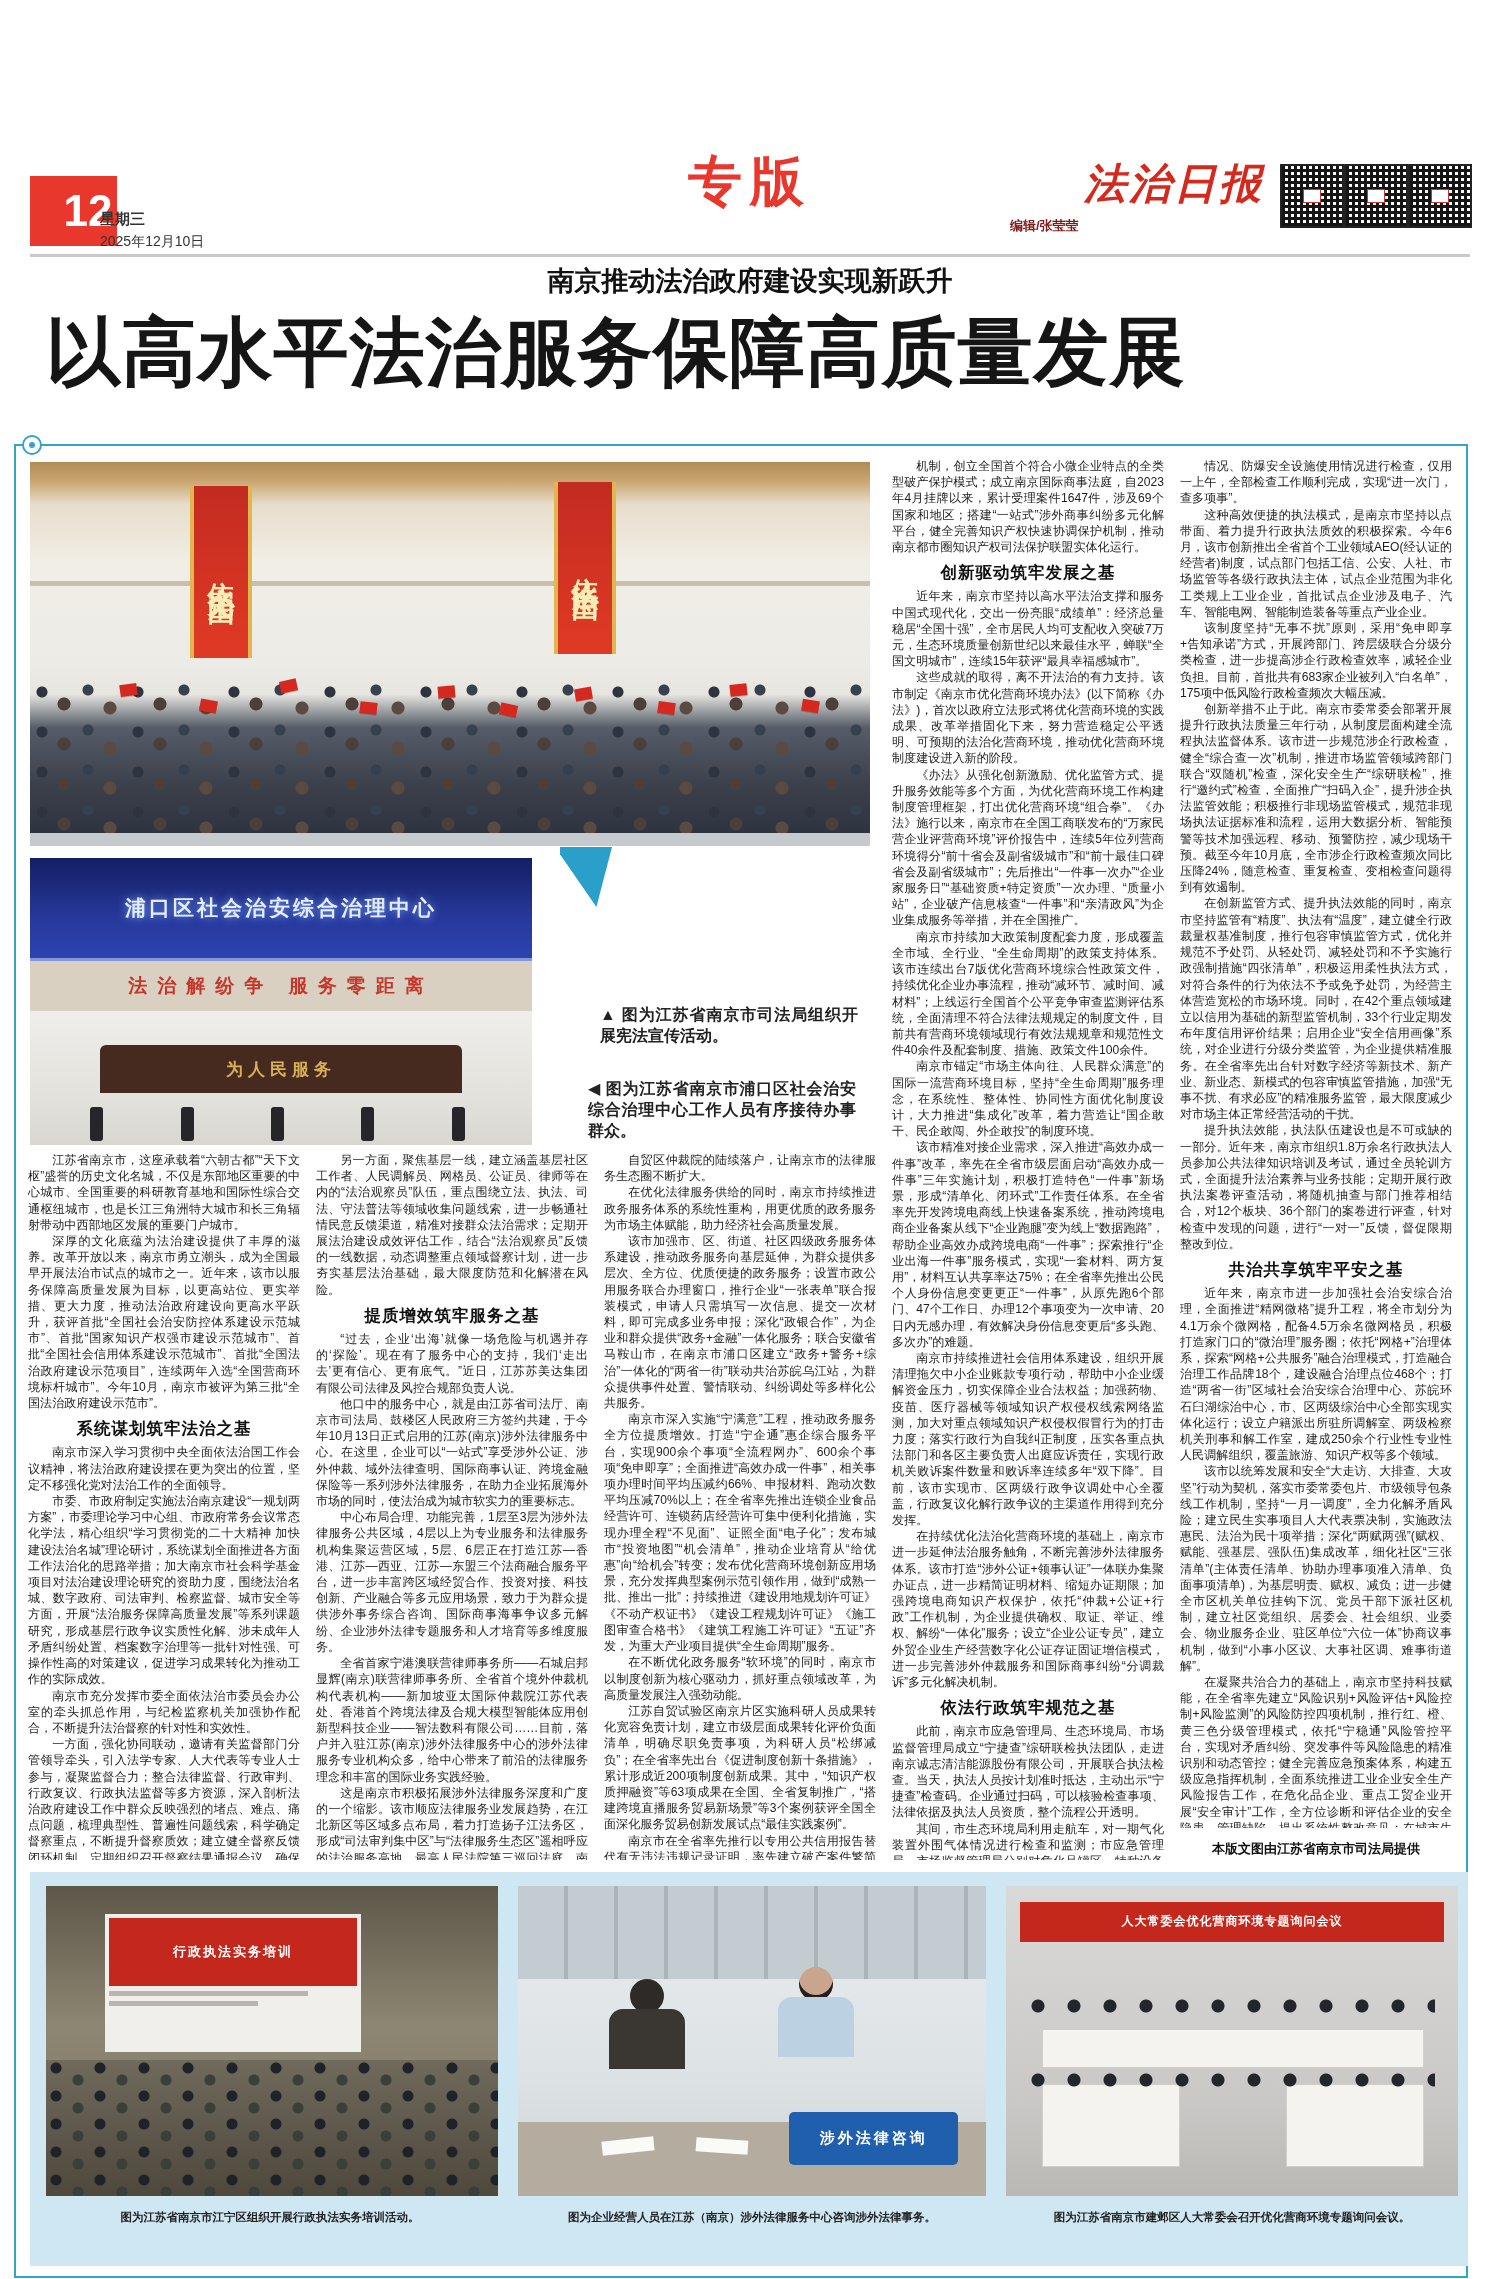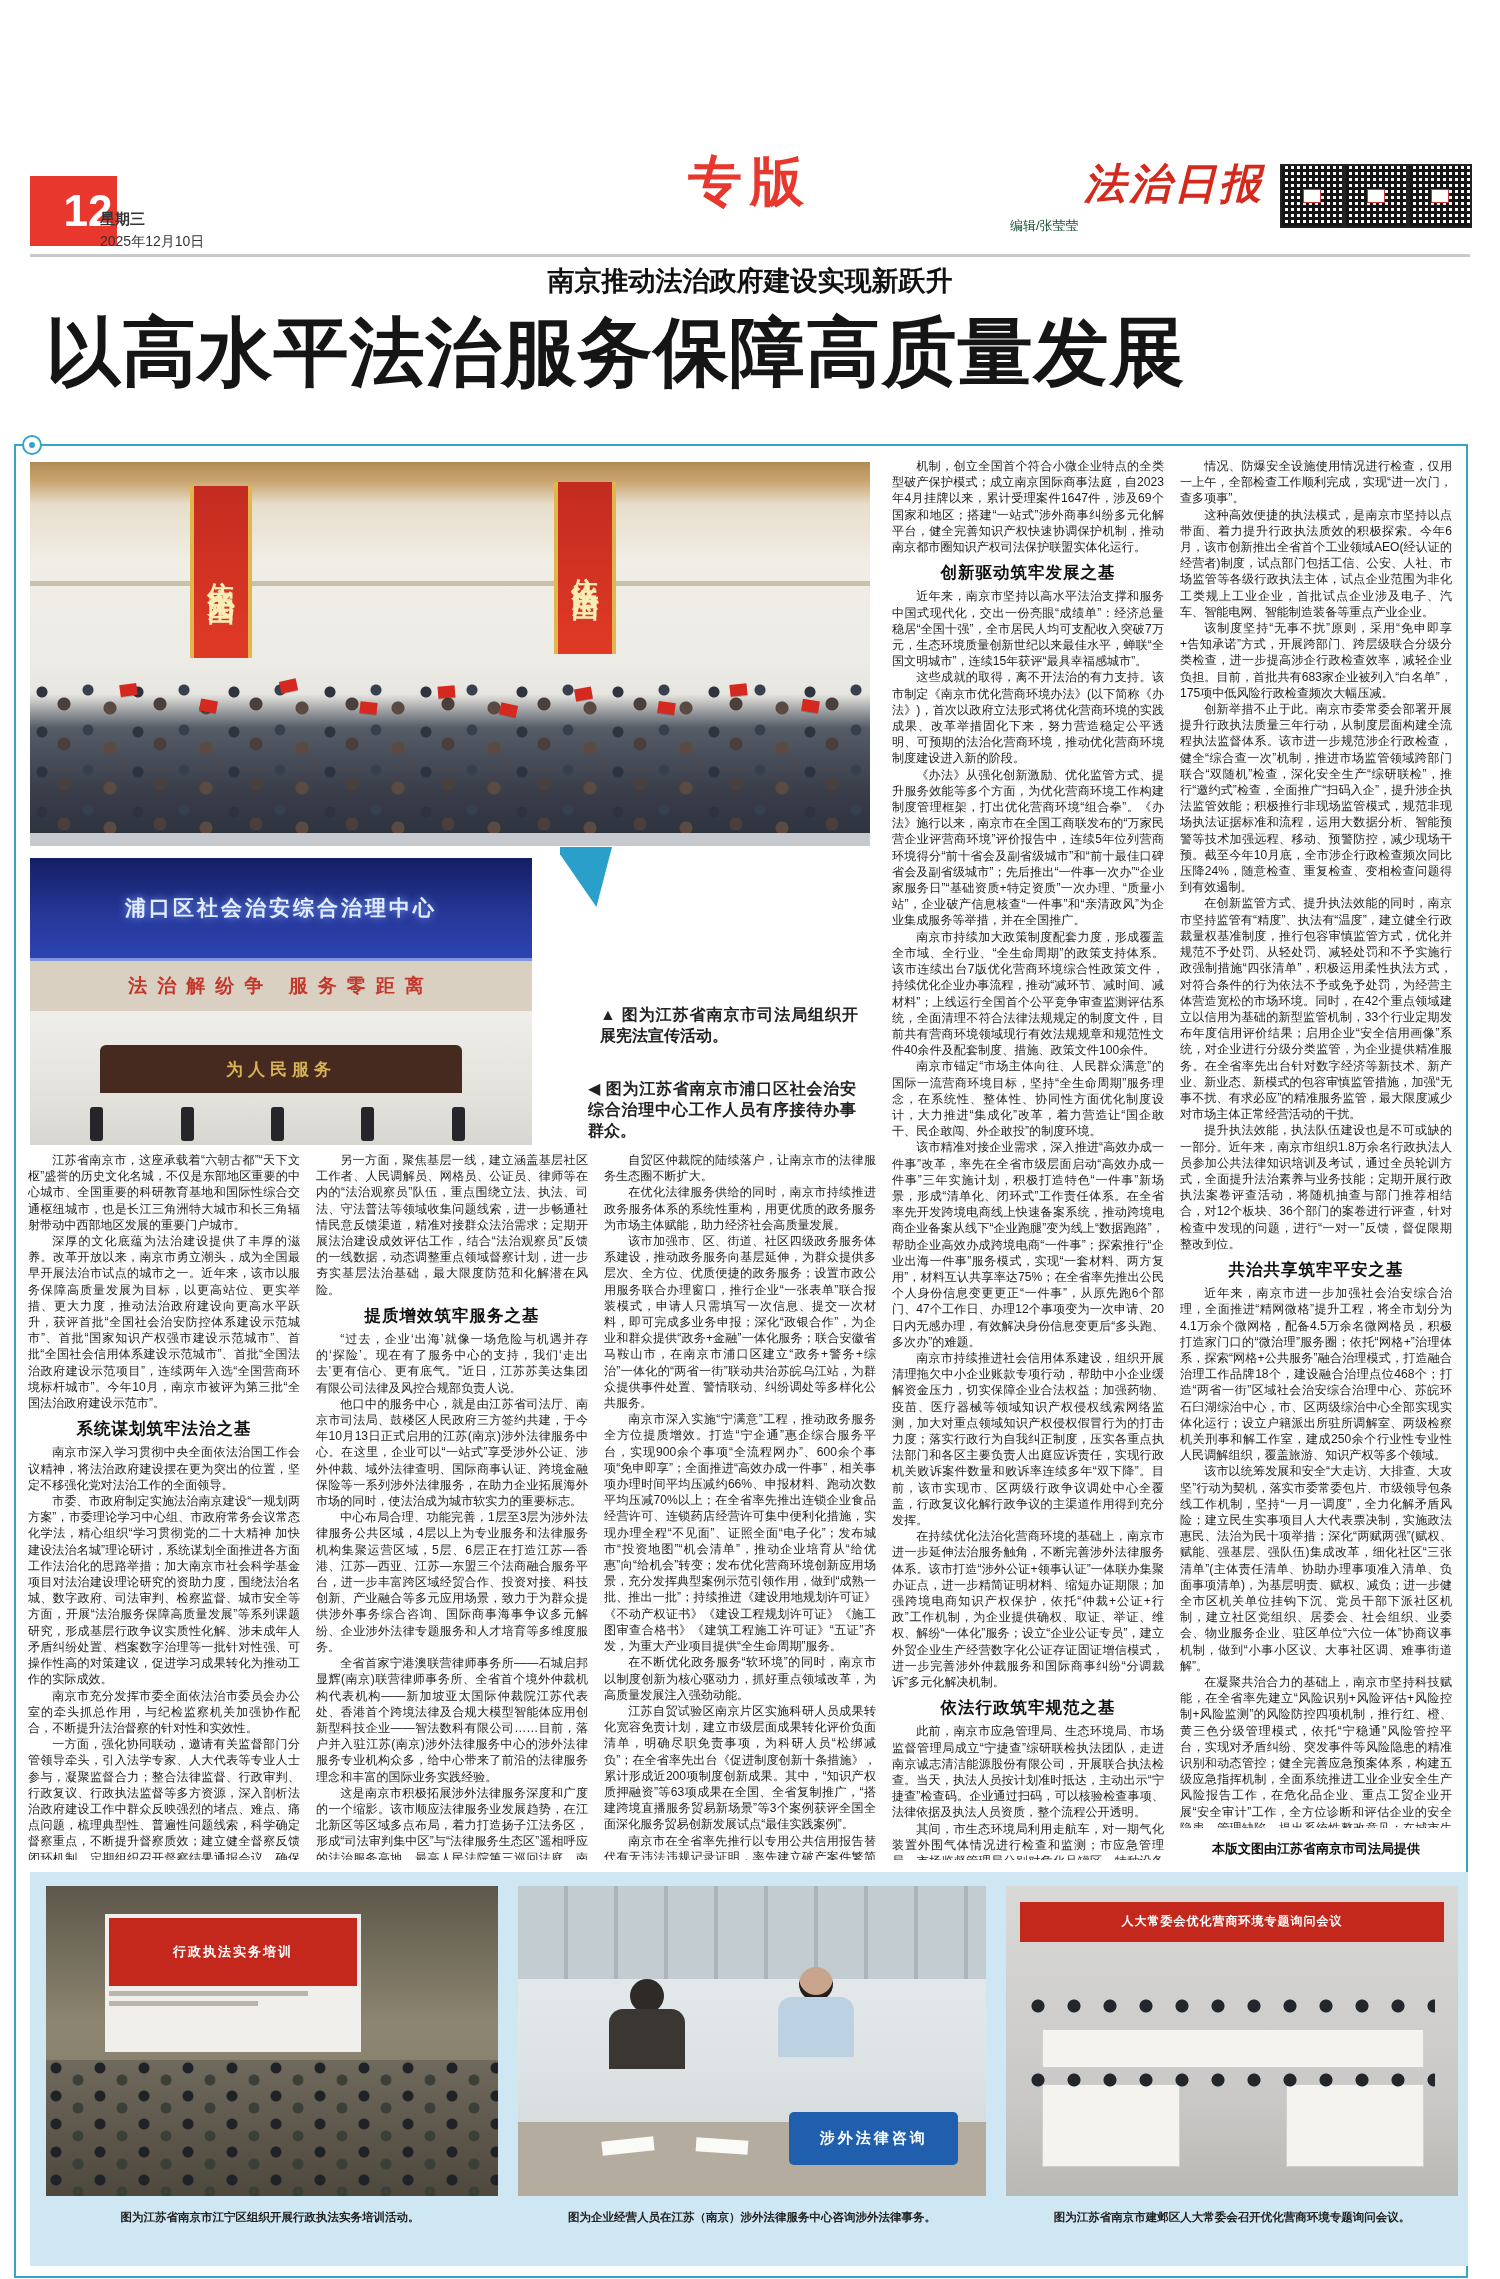--- a/index.html
+++ b/index.html
@@ -6,21 +6,21 @@
   #page{position:relative;width:1500px;height:2279px;background:#fff;overflow:hidden;
         font-family:"Liberation Sans","DejaVu Sans",sans-serif;color:#1c1c1c;}
   .abs{position:absolute;}
   
   #pagebox{left:30px;top:176px;width:58px;height:70px;background:#e8382e;color:#fff;
            display:flex;align-items:center;justify-content:center;font-size:44px;font-weight:bold;padding-left:29px;}
   #weekday{left:100px;top:210px;font-size:15px;font-weight:bold;color:#333;}
   #pubdate{left:100px;top:233px;font-size:14px;color:#333;}
   #edition{left:0;top:146px;width:1500px;text-align:center;font-size:54px;font-weight:900;
            color:#e8382e;letter-spacing:8px;}
-  #editor{left:1010px;top:217px;font-size:13px;color:#14532d;}
+  #editor{left:1010px;top:217px;font-size:13px;color:#7f1d1d;font-weight:bold;}
   #masthead{left:1084px;top:156px;font-size:42px;font-weight:900;color:#d42a1d;
             font-family:"DejaVu Serif","Liberation Serif",serif;font-style:italic;letter-spacing:3px;}
   .qr{top:164px;width:60px;height:60px;background:
        repeating-linear-gradient(0deg,#151515 0 3px,transparent 3px 6px),
        repeating-linear-gradient(90deg,#151515 0 3px,transparent 3px 6px),#fff;
        border:2px solid #222;}
   .qr .chip{position:absolute;left:50%;top:50%;transform:translate(-50%,-50%);
        width:16px;height:12px;background:#fff;border:1px solid #c33;}
   #grayrule{left:30px;top:254px;width:1440px;height:3px;background:#c9c9c9;}
   

